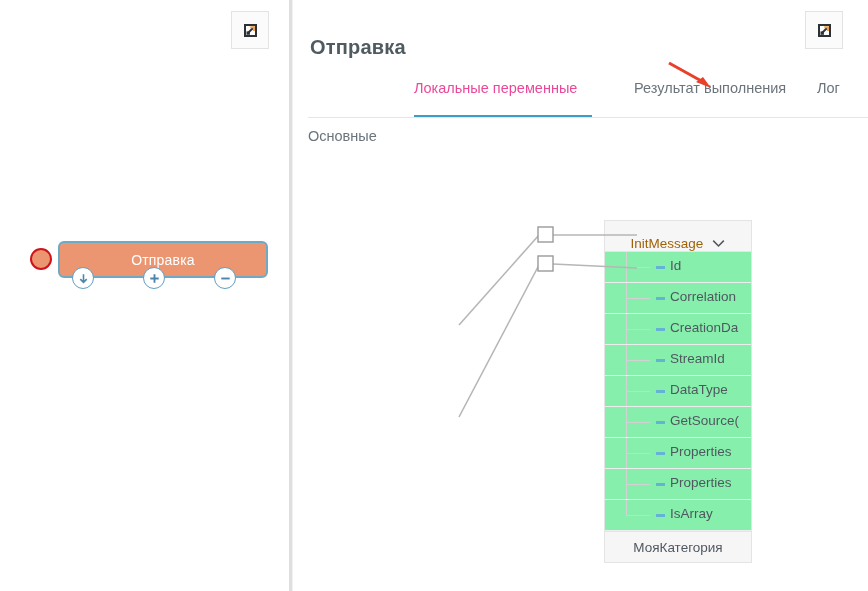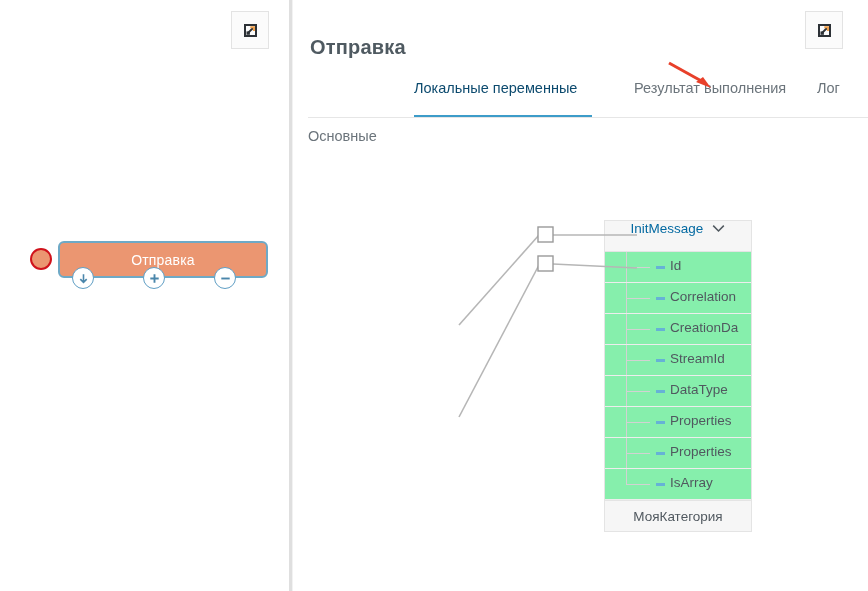--- a/index.html
+++ b/index.html
@@ -65,42 +65,42 @@
   }
   #tabs{
     position:absolute;left:15px;top:80px;right:0;height:37px;
   }
   .tab{
     position:absolute;top:0;
     font-size:14.5px;color:#6b747b;
     padding-bottom:11px;
     cursor:pointer;white-space:nowrap;
   }
-  .tab.active{color:#0c4a6e;}
+  .tab.active{color:#ec4899;}
   #tab-underline{
     position:absolute;height:2px;background:#3d9cc9;
   }
   #tabs-baseline{
     position:absolute;left:15px;top:117px;right:0;height:1px;background:#e6e6e6;
   }
 
   
   #annot-arrow{position:absolute;left:372px;top:57px;pointer-events:none;}
 
   
   #tree{
     position:absolute;left:311px;top:220px;width:148px;
     border:1px solid #e4e4e4;
     box-sizing:border-box;
     background:#fff;
   }
   .tree-head{
     height:30px;background:#f6f6f6;
-    display:flex;align-items:flex-start;justify-content:center;
-    font-size:13.5px;color:#0369a1;
+    display:flex;align-items:flex-end;justify-content:center;
+    font-size:13.5px;color:#a16207;
     border-bottom:1px solid #e4e4e4;
     cursor:pointer;
   }
   .tree-head .chev{margin-left:9px;display:block;}
   .tree-row{
     position:relative;height:30px;
     border-bottom:1px solid #ededed;
     display:flex;align-items:center;
     overflow:hidden;
     cursor:pointer;
@@ -250,20 +250,26 @@
       <div class="tree-row">
         <span class="guide-v"></span>
         <span class="guide-h"></span>
         <span class="leafmark"></span>
         <span class="tlabel">DataType</span>
       </div>
       <div class="tree-row">
         <span class="guide-v"></span>
         <span class="guide-h"></span>
         <span class="leafmark"></span>
+        <span class="tlabel">GetSource(</span>
+      </div>
+      <div class="tree-row">
+        <span class="guide-v"></span>
+        <span class="guide-h"></span>
+        <span class="leafmark"></span>
         <span class="tlabel">Properties</span>
       </div>
       <div class="tree-row">
         <span class="guide-v"></span>
         <span class="guide-h"></span>
         <span class="leafmark"></span>
         <span class="tlabel">Properties</span>
       </div>
       <div class="tree-row last">
         <span class="guide-v"></span>

